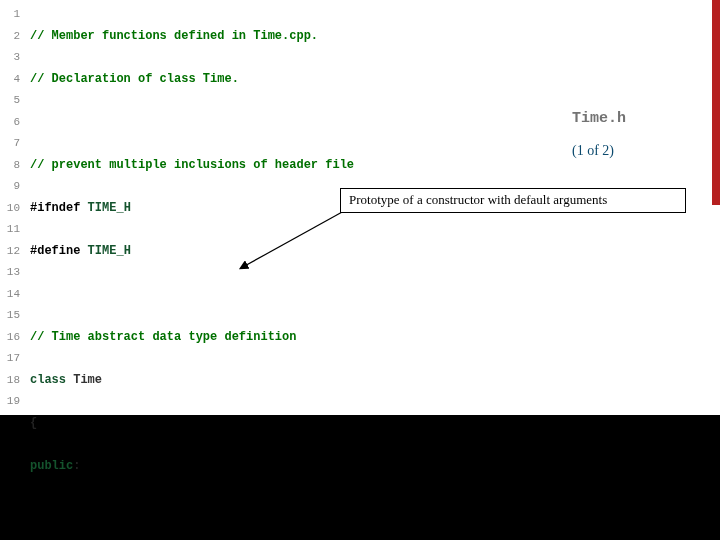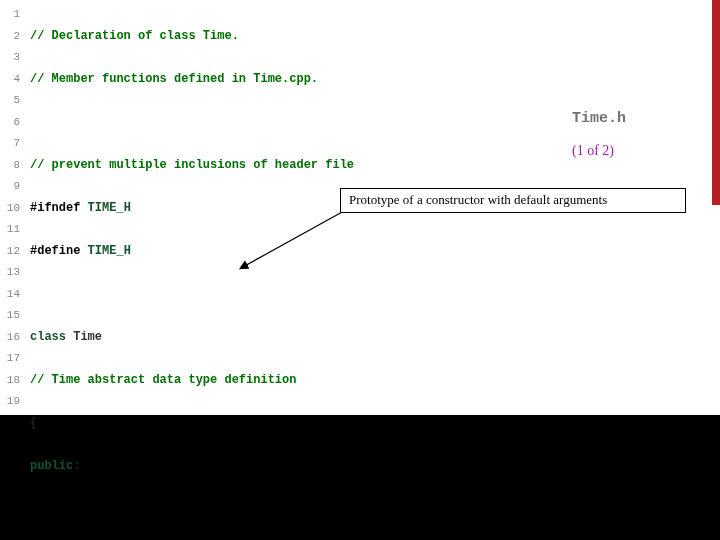--- a/index.html
+++ b/index.html
@@ -66,21 +66,21 @@
   }
   .title-box .filename {
     font-family: "Courier New", monospace;
     font-weight: bold;
     font-size: 15px;
     color: #737373;
   }
   .title-box .pager {
     font-family: Georgia, serif;
     font-size: 14px;
-    color: #a21caf;
+    color: #0c4a6e;
     margin-top: 16px;
   }
   .callout {
     position: absolute;
     left: 340px;
     top: 188px;
     width: 346px;
     border: 1.2px solid #000;
     background: #fff;
     padding: 3px 8px 4px 8px;
@@ -120,29 +120,29 @@
     <div>13</div>
     <div>14</div>
     <div>15</div>
     <div>16</div>
     <div>17</div>
     <div>18</div>
     <div>19</div>
   </div>
 
   <div class="code">
+<span class="line"><span class="c-comment">// Member functions defined in Time.cpp.</span></span>
 <span class="line"><span class="c-comment">// Declaration of class Time.</span></span>
-<span class="line"><span class="c-comment">// Member functions defined in Time.cpp.</span></span>
 <span class="line"><span> </span></span>
 <span class="line"><span class="c-comment">// prevent multiple inclusions of header file</span></span>
 <span class="line"><span class="c-macro">#ifndef</span><span class="c-keyword"> TIME_H</span></span>
 <span class="line"><span class="c-macro">#define</span><span class="c-keyword"> TIME_H</span></span>
 <span class="line"><span> </span></span>
+<span class="line"><span class="c-comment">// Time abstract data type definition</span></span>
 <span class="line"><span class="c-keyword">class</span><span> </span><span class="c-ident">Time</span></span>
-<span class="line"><span class="c-comment">// Time abstract data type definition</span></span>
 <span class="line"><span class="c-punct">{</span></span>
 <span class="line"><span class="c-keyword">public</span><span class="c-punct">:</span></span>
 
 
 
 
 
 
 
   </div>

